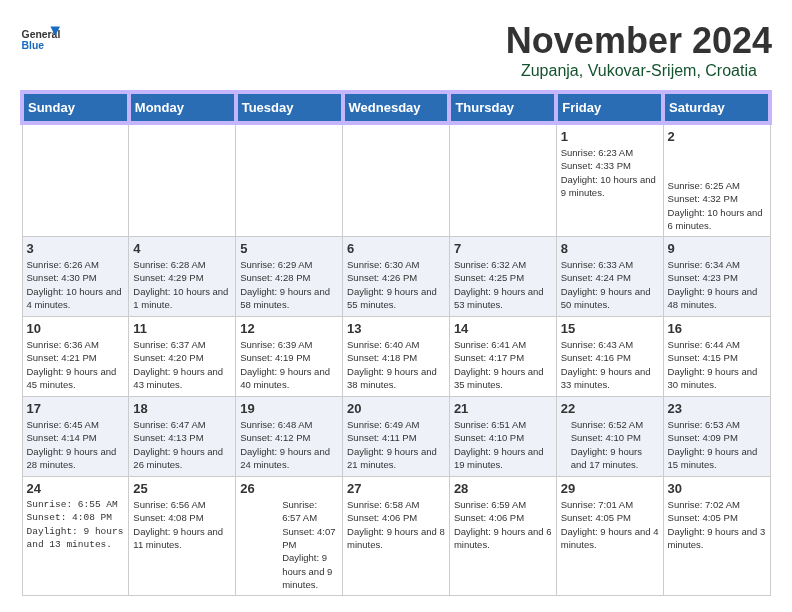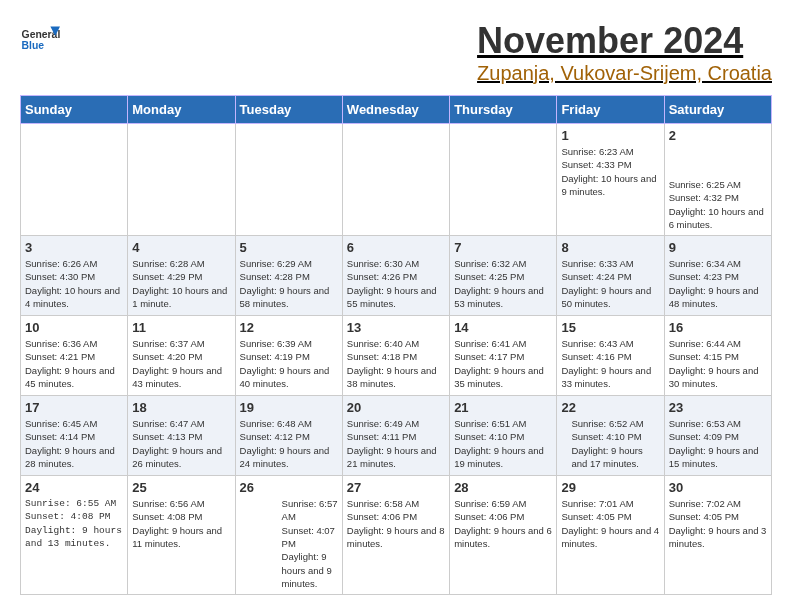--- a/index.html
+++ b/index.html
@@ -19,43 +19,42 @@
     .logo {
       display: flex;
       align-items: center;
       gap: 4px;
     }
     .logo-icon {
       width: 40px;
       height: 40px;
     }
     .title-block {
-      text-align: left;
-      text-decoration: underline;
+      text-align: center;
     }
     .month-title {
       font-size: 36px;
       font-weight: bold;
       color: #333;
     }
     .location {
-      font-size: 20px;
-      color: #a16207;
+      font-size: 16px;
+      color: #14532d;
     }
     table {
       width: 100%;
       border-collapse: collapse;
     }
     th {
       background-color: #2a6db5;
       color: #fff;
       font-size: 13px;
       padding: 6px 4px;
       text-align: left;
-      border: 1px solid #c4b5fd;
+      border: 4px solid #c4b5fd;
     }
     td {
       vertical-align: top;
       border: 1px solid #ccc;
       padding: 4px;
       font-size: 10px;
       color: #333;
       width: calc(100% / 7);
       min-height: 80px;
       height: 80px;

